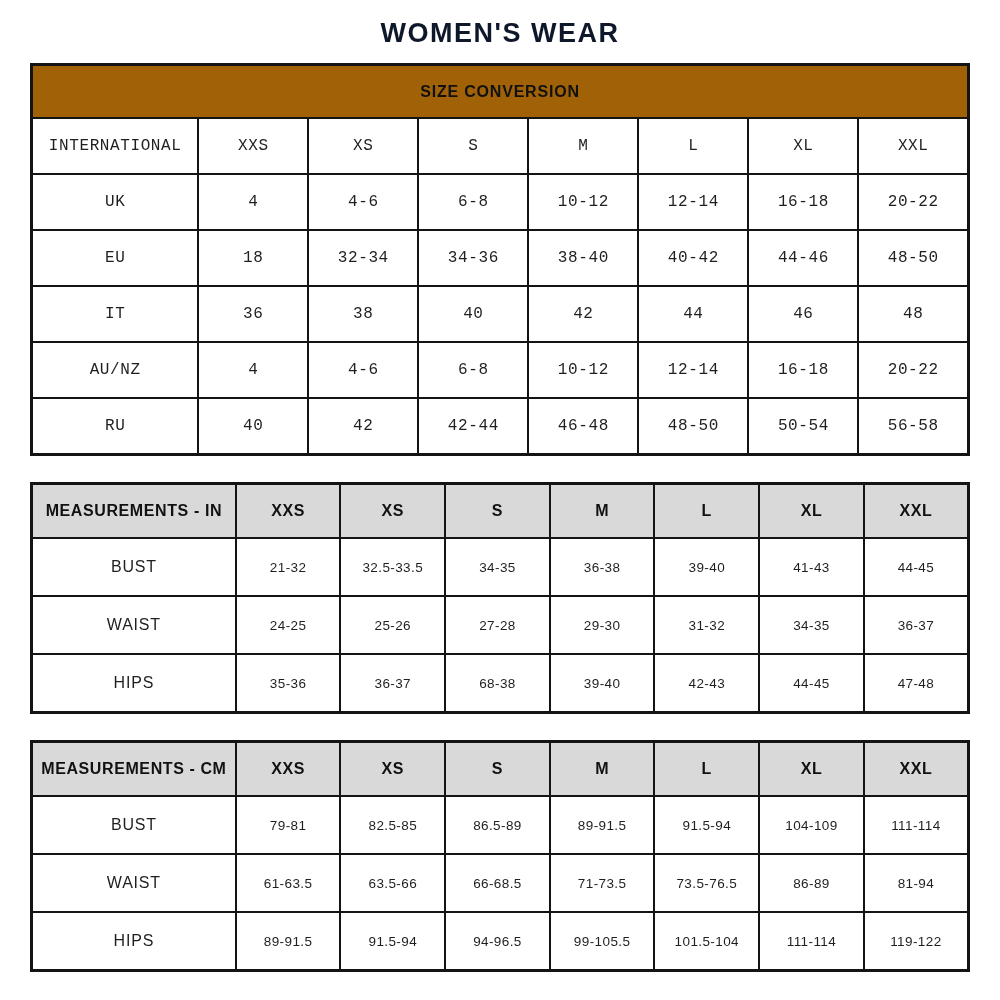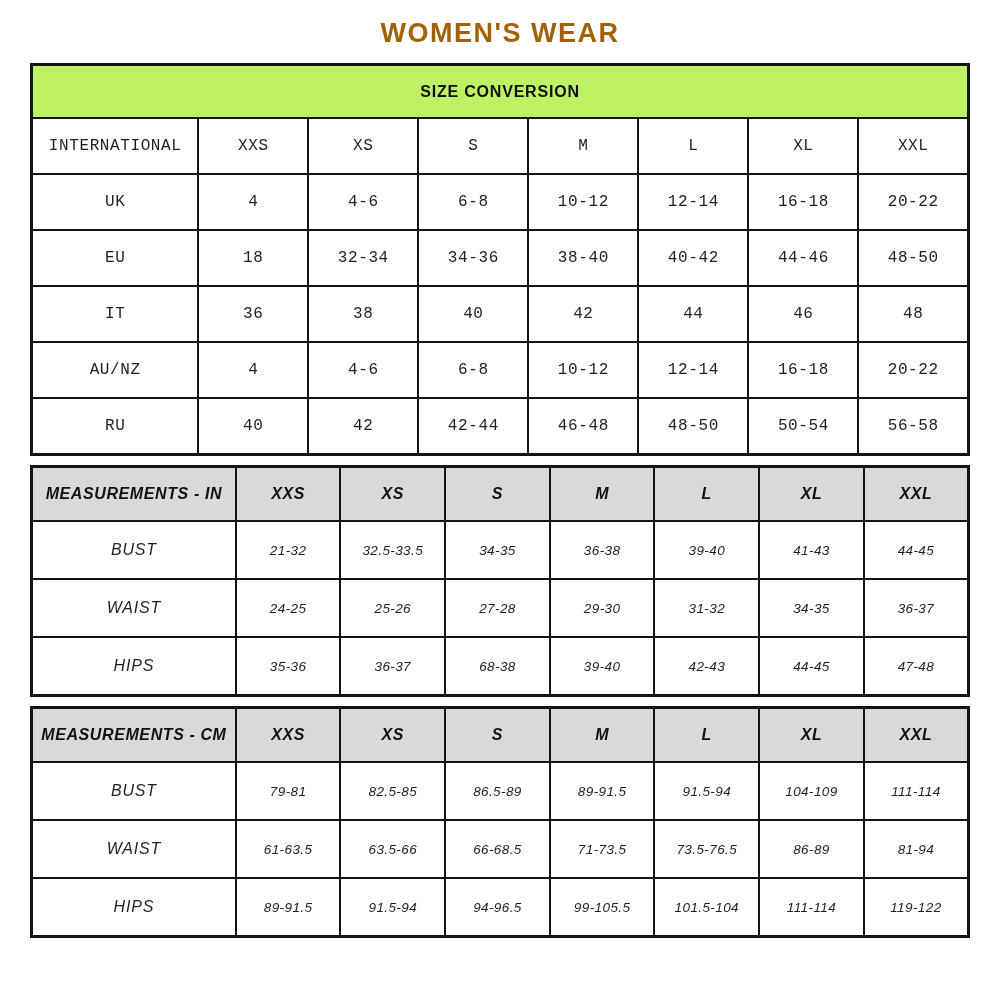--- a/index.html
+++ b/index.html
@@ -16,56 +16,56 @@
     padding: 14px 30px 0 30px;
     background: #ffffff;
     overflow: hidden;
   }
   .title {
     margin: 4px 0 14px 0;
     text-align: center;
     font-size: 27px;
     font-weight: 700;
     letter-spacing: 1.5px;
-    color: #a16207;
+    color: #0f172a;
   }
   table.tbl {
     width: 100%;
     border-collapse: collapse;
     table-layout: fixed;
     border: 3px solid #141414;
   }
   table.tbl td, table.tbl th {
     border: 2px solid #141414;
     text-align: center;
     vertical-align: middle;
     padding: 0 4px;
     overflow: hidden;
     white-space: nowrap;
   }
   
   .t1 .banner {
     height: 51px;
-    background: #bef264;
+    background: #a16207;
     font-size: 16px;
     font-weight: 700;
     letter-spacing: 0.8px;
     color: #111111;
   }
   .t1 td {
     height: 54px;
     font-size: 16px;
     font-weight: 400;
     letter-spacing: 0.6px;
     font-family: Liberation Mono, monospace;
   }
   .c-label1 { width: 17.8%; }
   .c-size1  { width: 11.743%; }
   
-  .t2, .t3 { margin-top: 9px; font-style: italic; }
+  .t2, .t3 { margin-top: 26px; }
   .tm th {
     height: 52px;
     background: #d9d9d9;
     font-size: 16px;
     font-weight: 700;
     letter-spacing: 0.6px;
     color: #111111;
   }
   .tm td {
     height: 56px;

